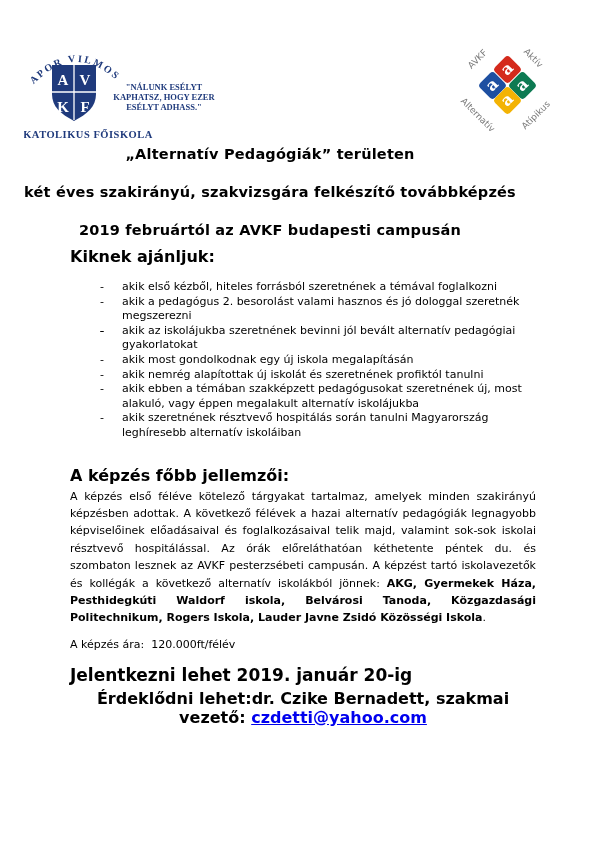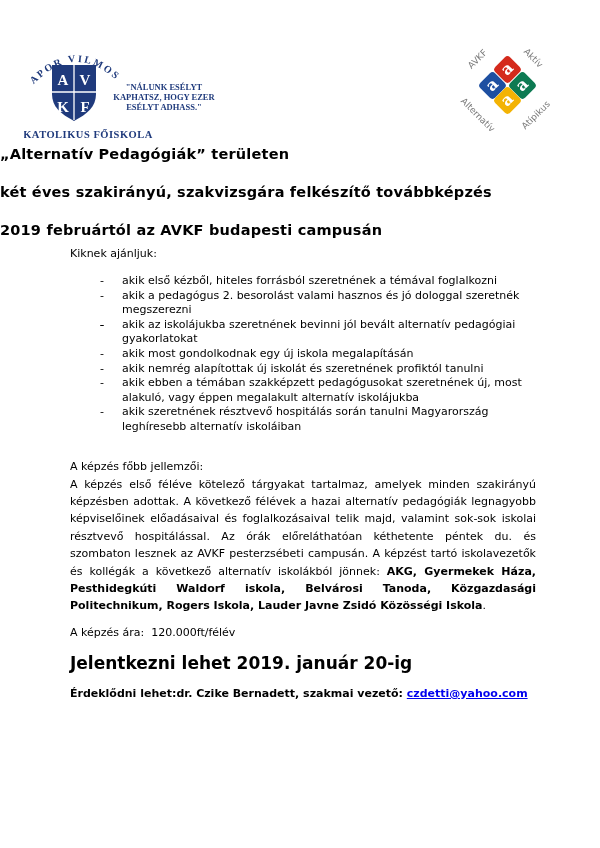--- a/index.html
+++ b/index.html
@@ -39,35 +39,35 @@
   .tile span{font-family:"DejaVu Serif",serif;font-weight:bold;font-size:16px;
              color:#ffffff;line-height:1;margin-top:-2px;}
   .lbl{position:absolute;font-size:9px;color:var(--label_gray);white-space:nowrap;
        font-family:"DejaVu Sans",sans-serif;}
   .lbl-tl{left:6px;top:16px;transform:rotate(-45deg);}
   .lbl-tr{left:62px;top:15px;transform:rotate(45deg);}
   .lbl-bl{left:-4px;top:72px;transform:rotate(45deg);}
   .lbl-br{left:58px;top:72px;transform:rotate(-45deg);}
 
   
-  .headings{position:absolute;left:0;top:146px;width:524px;}
+  .headings{position:absolute;left:8px;top:146px;width:524px;text-align:center;}
   .headline{font-weight:bold;font-size:14.5px;letter-spacing:0.2px;margin-bottom:22px;}
 
   
   .content{position:absolute;left:70px;top:247px;width:466px;}
-  .sec-title{font-weight:normal;font-size:11px;}
+  .sec-title{font-weight:bold;font-size:16px;}
   .list{margin-top:14px;}
   .li{position:relative;padding-left:52px;font-size:11px;line-height:14.6px;}
   .dash{position:absolute;left:30px;top:0;}
   .features-title{margin-top:25px;}
   .para{margin-top:3px;font-size:11px;line-height:17.4px;text-align:justify;}
   .para b{font-weight:bold;}
   .price{margin-top:11px;font-size:11px;white-space:pre-wrap;}
   .deadline{margin-top:14px;font-size:17px;font-weight:bold;}
-  .contact{margin-top:14px;font-size:11px;font-weight:bold;}
+  .contact{margin-top:4px;font-size:16px;font-weight:bold;text-align:center;}
   .email{color:var(--link_blue);text-decoration:underline;cursor:pointer;font-weight:bold;}
 </style>
 </head>
 <body>
 
 <div class="page">
 
   <div class="logo-left">
     <svg viewBox="0 0 210 108">
       <defs>

